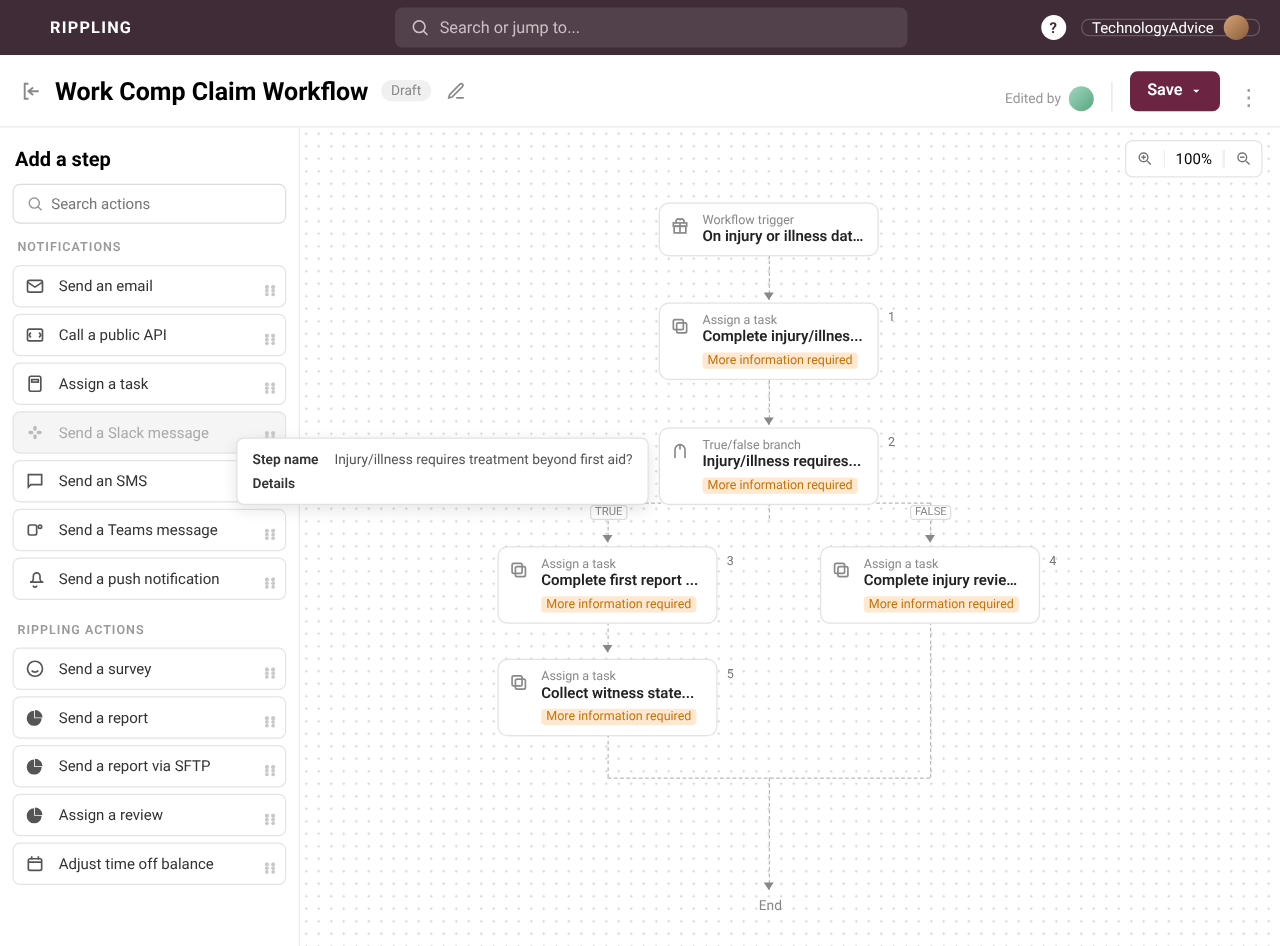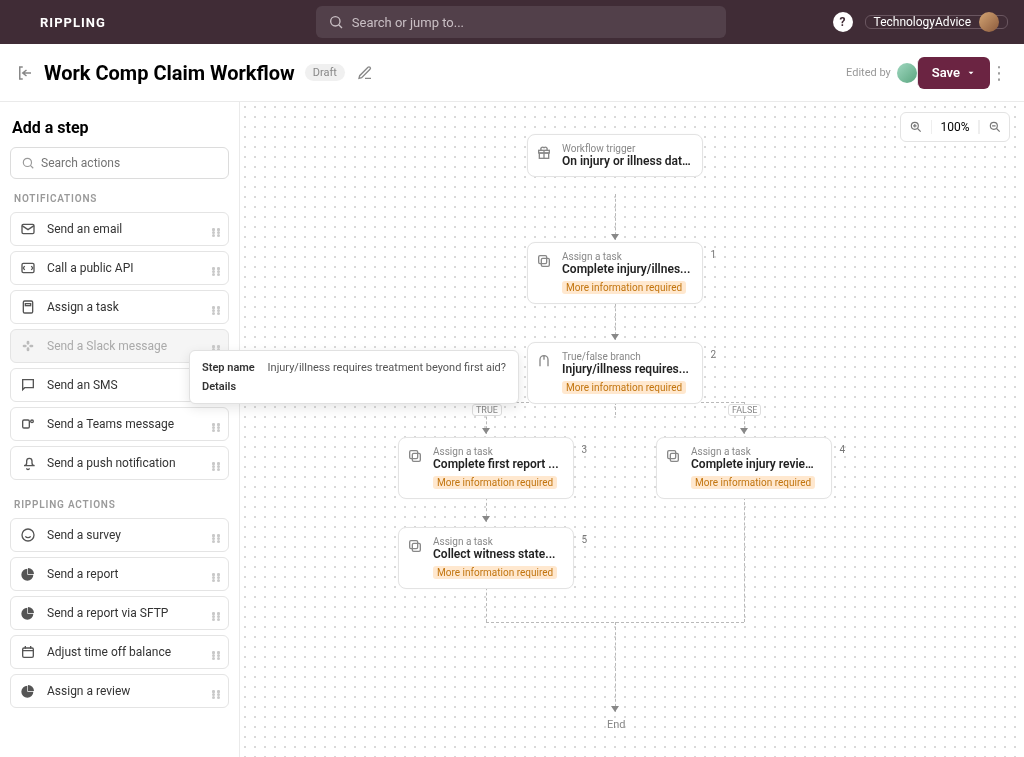--- a/index.html
+++ b/index.html
@@ -16,21 +16,21 @@
   .help-dot { width: 20px; height: 20px; background: #fff; border-radius: 50%; color: #402c36; font-size: 12px; font-weight: 700; display: flex; align-items: center; justify-content: center; }
   .org-pill { border: 1px solid #6a5660; border-radius: 6px; height: 14px; padding: 0 8px; display: flex; align-items: center; gap: 8px; font-size: 12px; }
   .avatar-img { width: 20px; height: 20px; border-radius: 50%; background: linear-gradient(135deg,#d4a574,#8b5a3c); }
 
   
   .header { height: 58px; border-bottom: 1px solid #eaeaea; display: flex; align-items: center; padding: 0 16px; background:#fff; position:relative; z-index:2; }
   .back-icn { width: 18px; height: 18px; margin-right: 10px; color:#888; }
   .page-title { font-size: 20px; font-weight: 700; }
   .draft-pill { margin-left: 10px; font-size: 11px; color: #888; background: #f0f0f0; border-radius: 10px; padding: 2px 8px; }
   .pencil { margin-left: 12px; color: #888; }
-  .header-right { margin-left: auto; display: flex; align-items: center; }
+  .header-right { margin-left: auto; display: flex; align-items: flex-end; gap: 14px; }
   .edited-by { font-size: 11px; color: #999; display: flex; align-items: center; gap: 6px; }
   .divider-v { width: 1px; height: 24px; background: #e5e5e5; }
   .save-btn { background: #6b2442; color: #fff; border: none; border-radius: 6px; height: 32px; padding: 0 14px; font-size: 13px; font-weight: 600; display: flex; align-items: center; gap: 6px; cursor:pointer;}
   .kebab { color: #999; font-size: 18px; cursor:pointer; }
 
   
   .body { display: flex; height: calc(757px - 44px - 58px); }
 
   
   .left { width: 240px; border-right: 1px solid #eaeaea; padding: 12px 10px 0 10px; overflow-y:auto; background:#fff; position:relative; z-index:1;}
@@ -358,46 +358,46 @@
           </span>
           <span class="grip-col">
             <span></span>
             <span></span>
             <span></span>
           </span>
         </span>
     </div>
     <div class="action-item">
       <span class="act-icon">
+          <svg width="16" height="16" viewBox="0 0 24 24" fill="currentColor">
+            <path d="M12 3v9h9a9 9 0 00-9-9zM11 4a9 9 0 109 9h-9z"></path>
+          </svg>
+        </span>
+      <span class="lbl">Assign a review</span>
+      <span class="grip">
+          <span class="grip-col">
+            <span></span>
+            <span></span>
+            <span></span>
+          </span>
+          <span class="grip-col">
+            <span></span>
+            <span></span>
+            <span></span>
+          </span>
+        </span>
+    </div>
+    <div class="action-item">
+      <span class="act-icon">
           <svg width="16" height="16" viewBox="0 0 24 24" fill="none" stroke="currentColor" stroke-width="2">
             <rect x="4" y="6" width="16" height="14" rx="2"></rect>
             <path d="M4 10h16M8 3v4M16 3v4"></path>
           </svg>
         </span>
       <span class="lbl">Adjust time off balance</span>
-      <span class="grip">
-          <span class="grip-col">
-            <span></span>
-            <span></span>
-            <span></span>
-          </span>
-          <span class="grip-col">
-            <span></span>
-            <span></span>
-            <span></span>
-          </span>
-        </span>
-    </div>
-    <div class="action-item">
-      <span class="act-icon">
-          <svg width="16" height="16" viewBox="0 0 24 24" fill="currentColor">
-            <path d="M12 3v9h9a9 9 0 00-9-9zM11 4a9 9 0 109 9h-9z"></path>
-          </svg>
-        </span>
-      <span class="lbl">Assign a review</span>
       <span class="grip">
           <span class="grip-col">
             <span></span>
             <span></span>
             <span></span>
           </span>
           <span class="grip-col">
             <span></span>
             <span></span>
             <span></span>
@@ -444,21 +444,21 @@
 
     <div class="edge" style="left:246px; top:480px; height:40px;"></div>
     <div class="edge" style="left:504px; top:390px; height:130px;"></div>
     <div class="edge-h" style="left:246px; top:520px; width:258px;"></div>
     <div class="edge" style="left:375px; top:520px; height:90px;"></div>
     <div class="arrow" style="left:371px; top:604px;"></div>
 
     <div class="branch-lbl" style="left:232px; top:302px;">TRUE</div>
     <div class="branch-lbl" style="left:488px; top:302px;">FALSE</div>
 
-    <div class="node" style="left:287px; top:32px;">
+    <div class="node" style="left:287px; top:60px;">
       <span class="nicon">
           <svg width="16" height="16" viewBox="0 0 24 24" fill="none" stroke="#888" stroke-width="2">
             <rect x="4" y="8" width="16" height="4"></rect>
             <rect x="5" y="12" width="14" height="8"></rect>
             <path d="M12 8v12M8 8a2 2 0 114-4 2 2 0 114 4"></path>
           </svg>
         </span>
       <div class="ntype">Workflow trigger</div>
       <div class="ntitle">On injury or illness date ...</div>
     </div>

